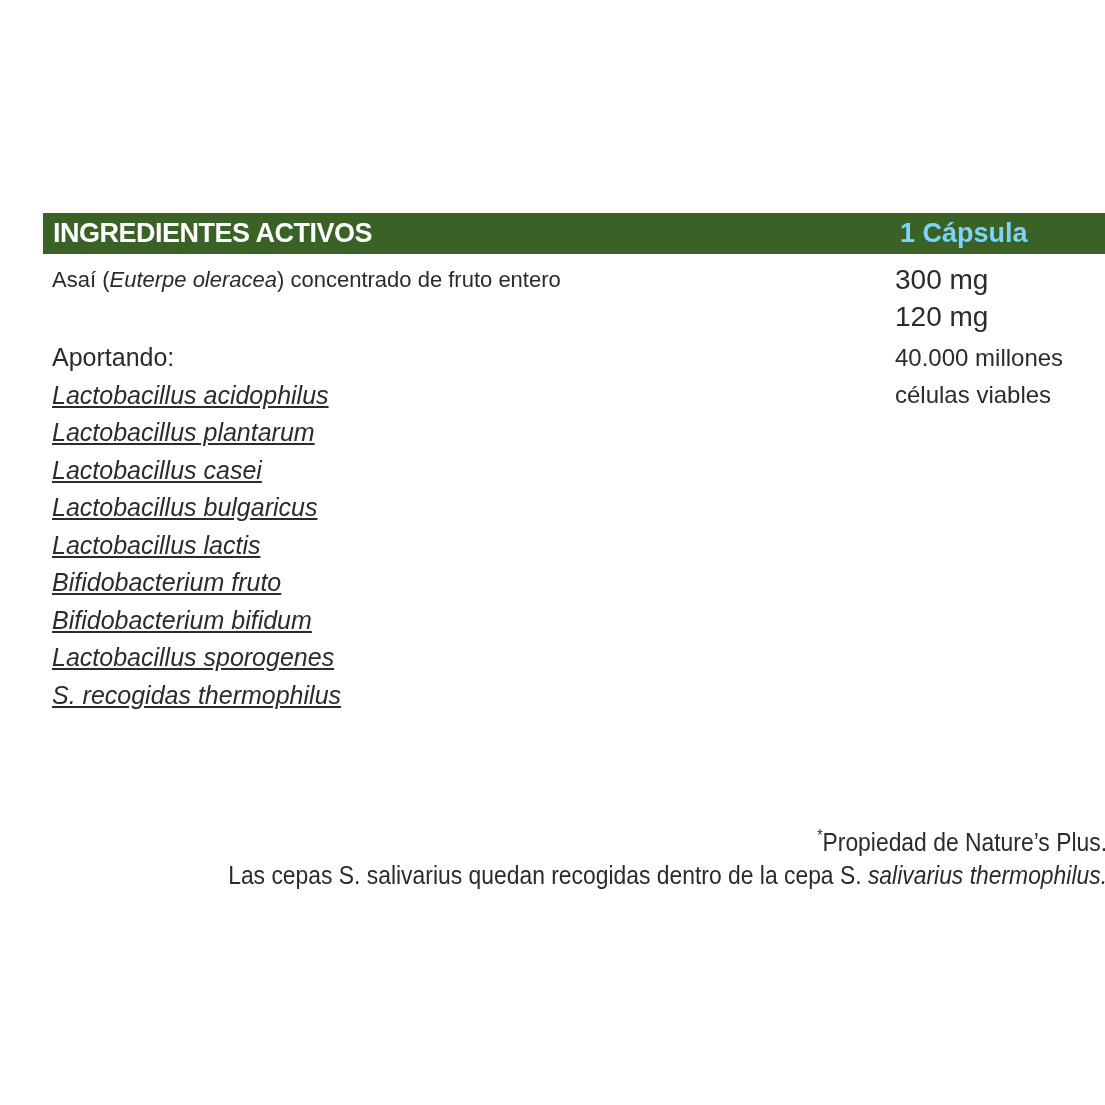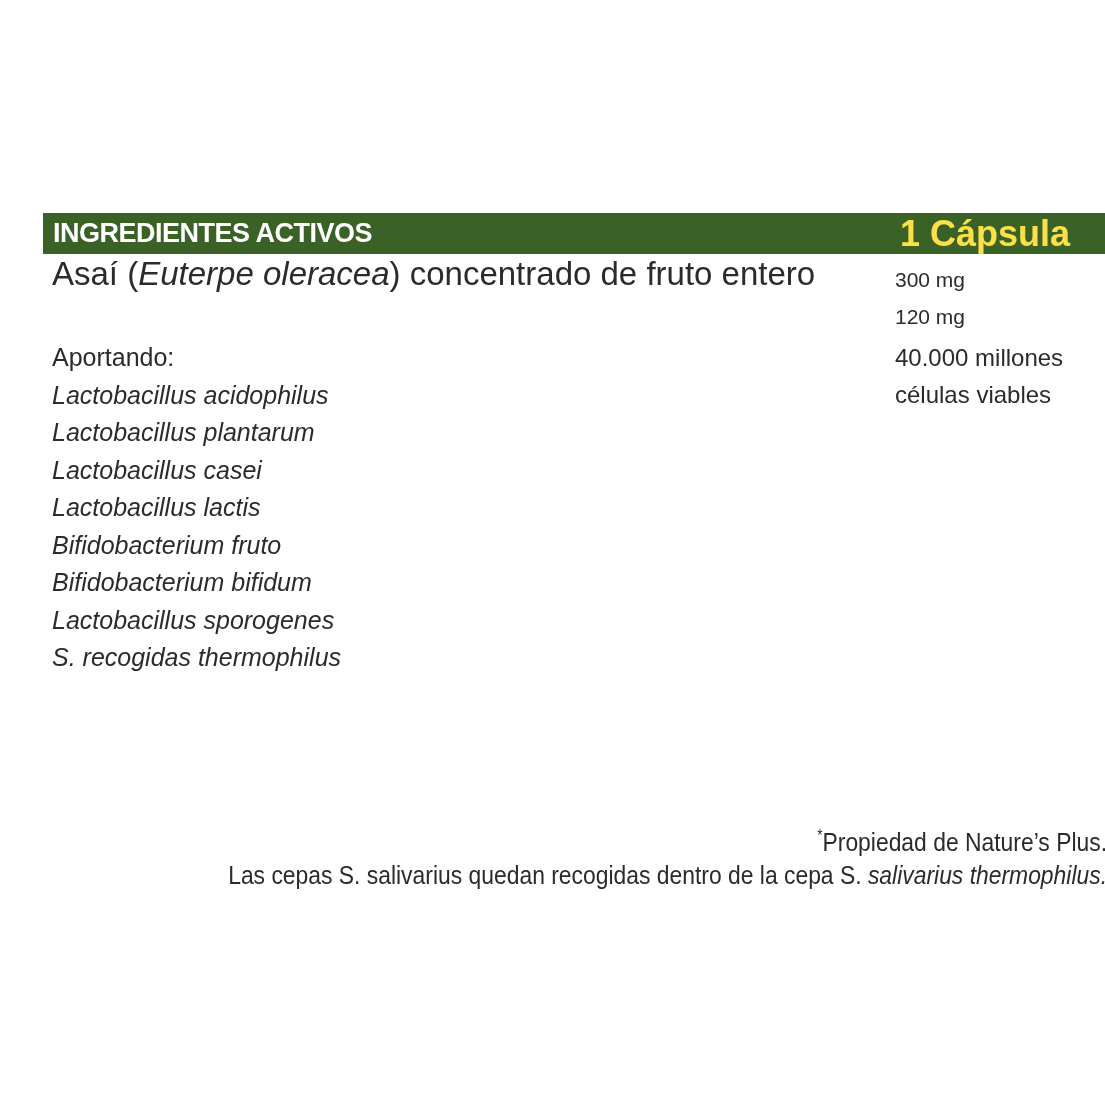--- a/index.html
+++ b/index.html
@@ -38,65 +38,66 @@
     letter-spacing: -0.5px;
     color: #ffffff;
     white-space: nowrap;
   }
   .header-serving {
     position: absolute;
     left: 857px;
     top: 0;
     height: 41px;
     line-height: 41px;
-    font-size: 36px;
+    font-size: 27px;
     font-weight: 700;
-    color: #fde047;
+    color: #7dd3fc;
     white-space: nowrap;
   }
 
   
   .rows-left {
     position: absolute;
     left: 37px;
-    top: 255px;
-    font-size: 33px;
+    top: 261px;
+    font-size: 22px;
     line-height: 37px;
     white-space: nowrap;
   }
   .latin { font-style: italic; }
   sup.star {
     font-size: 60%;
     vertical-align: super;
     line-height: 0;
   }
 
   
   .col-amounts {
     position: absolute;
     left: 880px;
     top: 261px;
-    font-size: 21px;
+    font-size: 28px;
     line-height: 37px;
     white-space: nowrap;
   }
 
   
   .aportando-block {
     position: absolute;
     left: 37px;
     top: 339px;
     font-size: 25px;
     line-height: 37.5px;
   }
   ul.species-list {
     margin: 0;
     padding: 0;
     list-style: none;
     font-style: italic;
+    text-decoration: underline;
   }
 
   
   .viables {
     position: absolute;
     left: 880px;
     top: 339px;
     width: 225px;
     font-size: 24px;
     line-height: 37px;
@@ -138,20 +139,21 @@
     <div>300 mg</div>
     <div>120 mg</div>
   </div>
 
   <div class="aportando-block">
     <div>Aportando:</div>
     <ul class="species-list">
       <li>Lactobacillus acidophilus</li>
       <li>Lactobacillus plantarum</li>
       <li>Lactobacillus casei</li>
+      <li>Lactobacillus bulgaricus</li>
       <li>Lactobacillus lactis</li>
       <li>Bifidobacterium fruto</li>
       <li>Bifidobacterium bifidum</li>
       <li>Lactobacillus sporogenes</li>
       <li>S. recogidas thermophilus</li>
     </ul>
   </div>
 
   <div class="viables">40.000 millones células viables</div>
 

